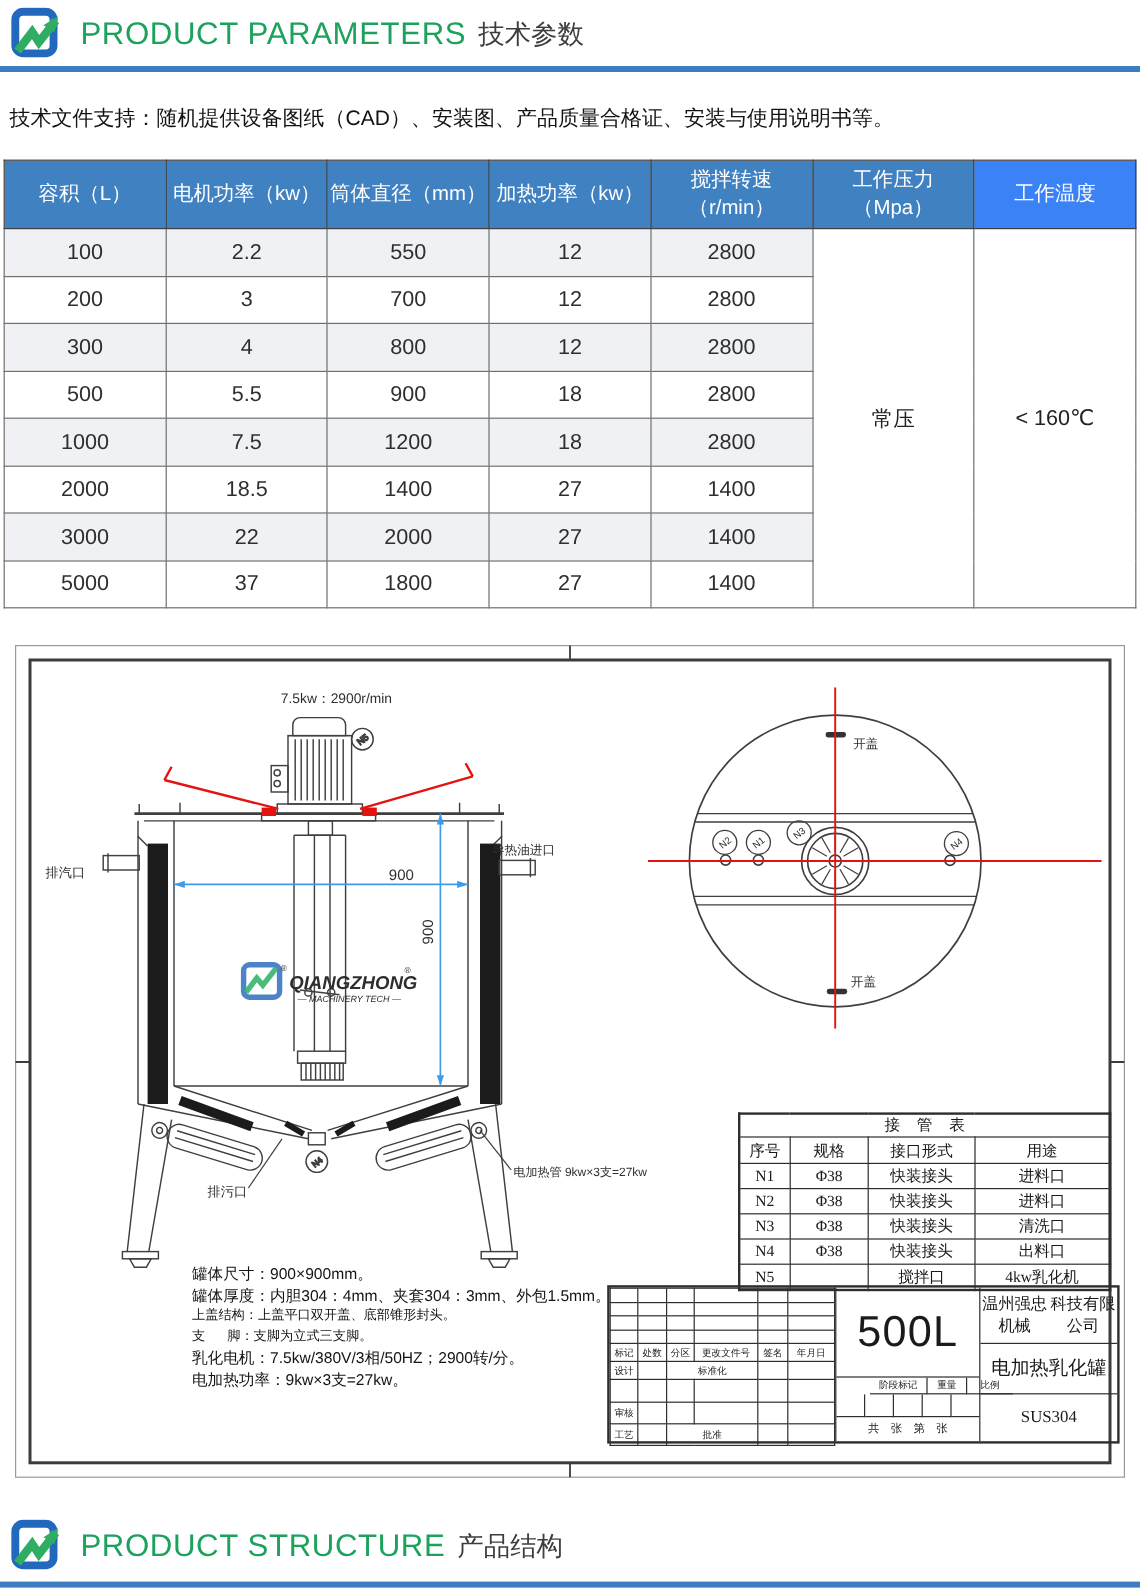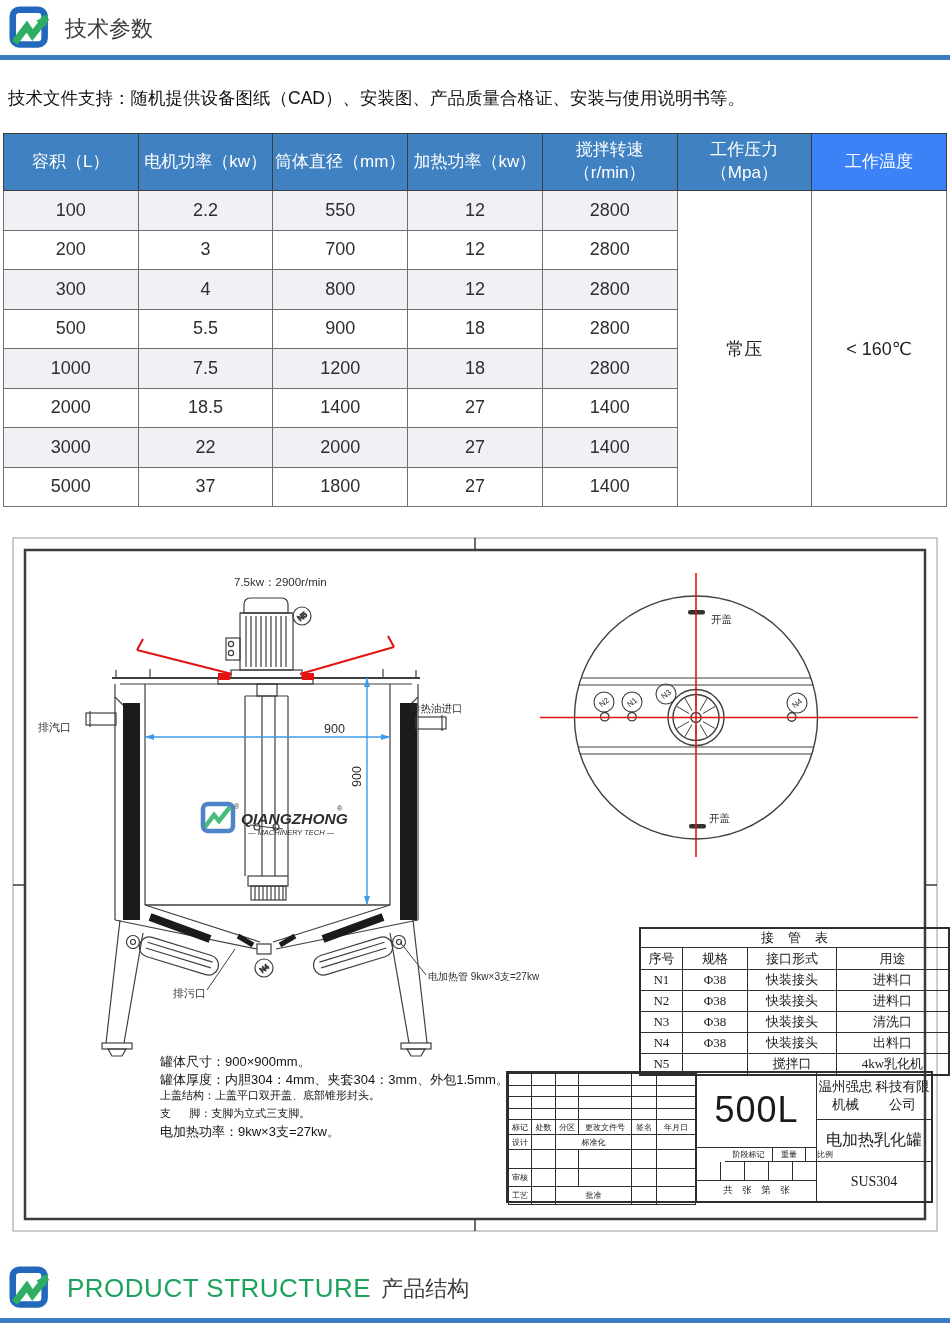--- a/index.html
+++ b/index.html
@@ -24,21 +24,21 @@
   table.spec td.m { background:#fff; font-size:18px; color:#222; }
 
   .drawing { position:absolute; left:10px; top:535px; width:930px; height:700px; background:#fff; }
   .drawing svg.line-art { position:absolute; left:0; top:0; }
 
   .notes { position:absolute; left:150px; top:518px; color:#141414; }
   .notes div { white-space:pre; }
   .nL { font-size:13px; height:17.5px; }
   .nS { font-size:11px; height:17.5px; }
 
-  table.pipe { position:absolute; left:629px; top:392px; width:311px; border-collapse:collapse;
+  table.pipe { position:absolute; left:605px; top:392px; width:311px; border-collapse:collapse;
     font-family:"Liberation Serif","DejaVu Serif",serif; color:#1a1a1a; }
   table.pipe td { border:1px solid #2e2e2e; text-align:center; font-size:13px; height:21px; padding:0; }
   table.pipe td.cap { height:19px; letter-spacing:14px; text-indent:14px; }
   table.pipe tr.hd td { height:22px; }
   table.pipe { border:2px solid #2e2e2e; }
 
   .tblock { position:absolute; left:496px; top:536px; width:427px; height:132px;
     border:2px solid #2e2e2e; display:flex; font-family:"Liberation Serif","DejaVu Serif",serif; color:#1a1a1a; }
   .tb-left { width:189px; border-right:1px solid #2e2e2e; }
   table.tbl { width:100%; height:100%; border-collapse:collapse; }
@@ -61,20 +61,21 @@
 </style>
 </head>
 <body>
 
 <div class="section-header" style="top:6px;">
   <svg class="logo" viewBox="0 0 50 48">
     <rect x="5" y="4" width="34" height="37" rx="7" fill="none" stroke="#2269bd" stroke-width="7"></rect>
     <path d="M7 39 L20 22 L26 31 L41 12" stroke="#2fae63" stroke-width="7.5" fill="none"></path>
     <path d="M43 8 L40 22 L30 16 Z" fill="#2fae63"></path>
   </svg>
+  <span class="title-en">PRODUCT PARAMETERS</span>
   <span class="title-zh">技术参数</span>
 </div>
 <div class="blue-bar" style="top:55px;"></div>
 
 <div class="intro">技术文件支持：随机提供设备图纸（CAD）、安装图、产品质量合格证、安装与使用说明书等。</div>
 
 <table class="spec">
   <tbody>
       <tr>
     <th><span>容积</span><span class="unit">（L）</span></th>
@@ -308,20 +309,21 @@
     <text font-size="8" text-anchor="middle" transform="rotate(-38 787 168) translate(787 171)">N4</text>
     <text x="701" y="88" font-size="10.5">开盖</text>
     <text x="699" y="287" font-size="10.5">开盖</text>
   </svg>
 
   <div class="notes">
     <div class="nL">罐体尺寸：900×900mm。</div>
     <div class="nL">罐体厚度：内胆304：4mm、夹套304：3mm、外包1.5mm。</div>
     <div class="nS">上盖结构：上盖平口双开盖、底部锥形封头。</div>
     <div class="nS">支      脚：支脚为立式三支脚。</div>
+    <div class="nL">乳化电机：7.5kw/380V/3相/50HZ；2900转/分。</div>
     <div class="nL">电加热功率：9kw×3支=27kw。</div>
   </div>
 
   <table class="pipe">
     <tbody>
         <tr>
       <td class="cap" colspan="4">接管表</td>
     </tr>
     <tr class="hd">
       <td style="width:42px">序号</td>

